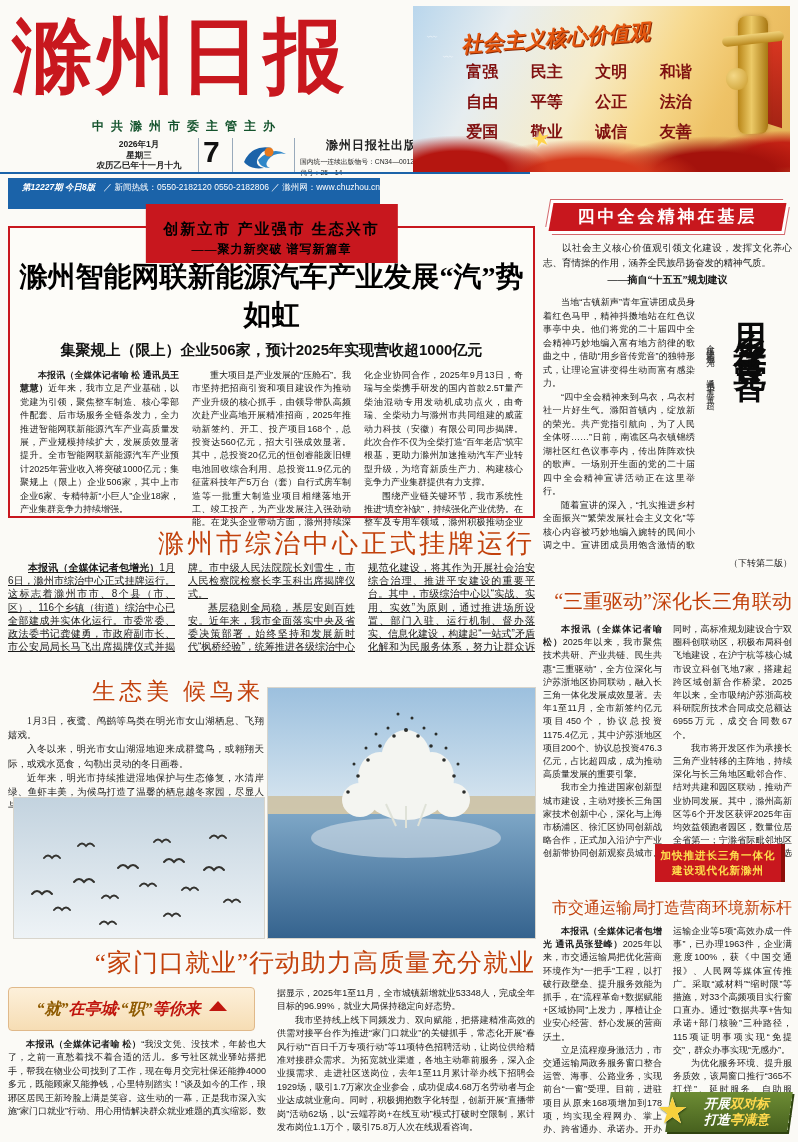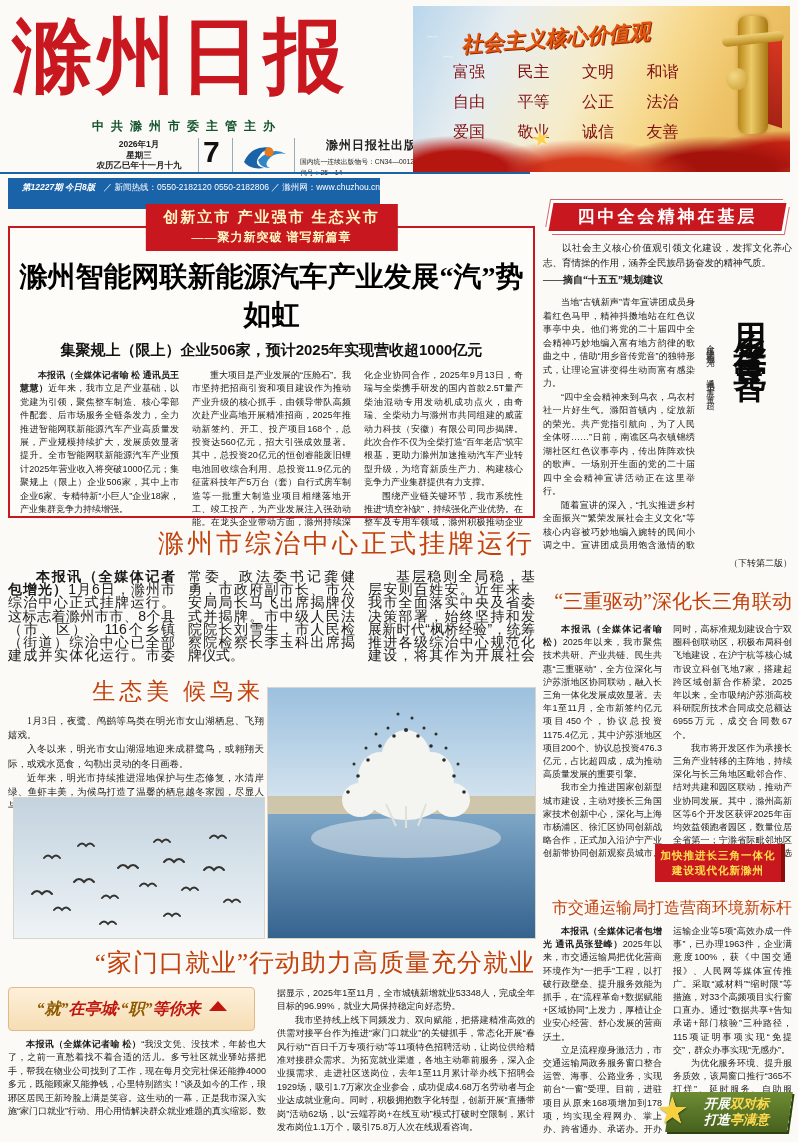--- a/index.html
+++ b/index.html
@@ -23,72 +23,72 @@
   #info-bar{position:absolute;left:8px;top:178px;width:372px;height:31px;background:#1b63a9;color:#fff;
     font-size:8.5px;line-height:19px;padding-left:14px;box-sizing:border-box;white-space:nowrap;}
   #info-bar .bold{font-weight:bold;font-style:italic;margin-right:6px;}
   
   #values-banner{position:absolute;left:413px;top:6px;width:377px;height:166px;overflow:hidden;
     background:linear-gradient(115deg,#b9d6ec 0%,#e6edf0 22%,#f6ecca 45%,#f7d98e 62%,#eec266 78%,#e2b055 100%);}
   #values-title{position:absolute;left:48px;top:16px;width:250px;transform:rotate(-4deg);
     font-family:"Liberation Serif","DejaVu Serif",serif;font-weight:bold;font-style:italic;font-size:21px;
     color:#e5570f;text-shadow:1px 1px 0 #8d2a05;white-space:nowrap;}
   #values-grid{position:absolute;left:40px;top:56px;width:252px;display:grid;grid-template-columns:repeat(4,1fr);
-    row-gap:9px;column-gap:6px;font-weight:normal;font-size:16px;color:#801010;
+    row-gap:9px;column-gap:6px;font-weight:bold;font-size:16px;color:#801010;text-align:center;
     font-family:"Liberation Sans","DejaVu Sans",sans-serif;}
   #pillar{position:absolute;right:22px;top:10px;width:30px;height:118px;border-radius:8px;
     background:linear-gradient(90deg,#b98618,#ecca67 45%,#a87712);box-shadow:0 0 4px rgba(120,80,0,.4);}
   #pillar:before{content:"";position:absolute;left:-16px;top:18px;width:62px;height:10px;border-radius:5px;
     background:linear-gradient(180deg,#f0d27a,#b8871c);transform:rotate(-6deg);}
   #pillar:after{content:"";position:absolute;left:-12px;top:52px;width:22px;height:22px;border-radius:50%;
     background:radial-gradient(circle at 35% 35%,#f4d887,#c99a2a);}
   #flag{position:absolute;right:8px;top:30px;width:14px;height:90px;background:linear-gradient(180deg,#d8281a,#9e130c);
     transform:skewY(18deg);opacity:.9;}
   #clouds{position:absolute;left:0;bottom:0;width:100%;height:58px;
     background:radial-gradient(ellipse 120px 45px at 12% 95%,#b51610 40%,rgba(181,22,16,0) 75%),
                radial-gradient(ellipse 160px 55px at 45% 115%,#d63a1d 40%,rgba(214,58,29,0) 75%),
                radial-gradient(ellipse 150px 50px at 80% 100%,#a4120c 40%,rgba(164,18,12,0) 72%),
                radial-gradient(ellipse 90px 30px at 98% 70%,#c22114 40%,rgba(194,33,20,0) 80%);}
   #banner-star{position:absolute;left:118px;bottom:20px;color:#ffd34d;font-size:22px;transform:rotate(-12deg);text-shadow:0 0 3px #fff;}
   .dove{position:absolute;color:#ffffff;font-size:11px;opacity:.95;}
   
   #lead-box{position:absolute;left:8px;top:226px;width:527px;height:292px;border:2.5px solid #c8171e;box-sizing:border-box;background:#fdfcf8;}
-  #lead-slogan{position:absolute;left:50%;top:-24px;transform:translateX(-50%);background:#c8171e;color:#fef9c3;
-    text-align:center;padding:4px 18px 5px;white-space:nowrap;}
+  #lead-slogan{position:absolute;left:50%;top:-24px;transform:translateX(-50%);background:#c8171e;color:#000000;
+    text-align:center;padding:16px 18px 5px;white-space:nowrap;}
   #lead-slogan .s1{font-weight:bold;font-size:15px;letter-spacing:2px;}
   #lead-slogan .s2{font-family:"Liberation Serif","DejaVu Serif",serif;font-weight:bold;font-size:12px;letter-spacing:1px;margin-top:2px;}
   #lead-headline{margin-top:30px;text-align:center;font-family:"Liberation Serif","DejaVu Serif",serif;
     font-weight:bold;font-size:28px;letter-spacing:0;color:#000;}
   #lead-subhead{text-align:center;font-weight:bold;font-size:15px;margin-top:7px;color:#111;}
   .colwrap{text-align:justify;overflow:hidden;}
   .col3{column-count:3;column-gap:13px;}
   .col2{column-count:2;column-gap:11px;}
   #lead-body{margin:9px 10px 0;font-size:9px;line-height:13.4px;height:168px;}
   .byline{font-weight:bold;font-family:"Liberation Serif","DejaVu Serif",serif;}
   
   #grassroots{position:absolute;left:543px;top:203px;width:249px;}
   #grassroots-banner{position:relative;height:28px;background:#c8171e;transform:skewX(-10deg);margin:0 8px;
     box-shadow:3px 3px 0 #fff,4px 4px 0 #d3676b,-3px -3px 0 #fff,-4px -4px 0 #d3676b;}
   #grassroots-banner span{display:block;transform:skewX(10deg);color:#fff;font-weight:bold;font-size:17px;
     letter-spacing:3px;text-align:center;line-height:28px;}
   #grassroots-quote{margin-top:10px;font-family:"Liberation Serif","DejaVu Serif",serif;font-size:9.5px;
     line-height:14.5px;color:#222;text-align:justify;}
-  #grassroots-quote-src{text-align:left;font-family:"Liberation Serif","DejaVu Serif",serif;font-weight:bold;font-size:10px;margin-top:3px;}
+  #grassroots-quote-src{text-align:center;font-family:"Liberation Serif","DejaVu Serif",serif;font-weight:bold;font-size:10px;margin-top:3px;}
   #grassroots-flex{display:flex;margin-top:9px;}
   #grassroots-text{width:152px;height:256px;overflow:hidden;font-size:9px;line-height:13.5px;text-align:justify;}
   #grassroots-byline{writing-mode:vertical-rl;font-size:8.5px;color:#333;height:230px;margin:28px 6px 0 10px;letter-spacing:2px;}
   #grassroots-byline .seg{margin-top:14px;}
   #vertical-title{writing-mode:vertical-rl;font-family:"Liberation Serif","DejaVu Serif",serif;font-weight:bold;
     font-size:33px;letter-spacing:9px;color:#0a0a0a;height:256px;margin-left:4px;}
   #grassroots-cont{text-align:right;font-size:9px;margin-top:3px;font-family:"Liberation Serif","DejaVu Serif",serif;}
   
   #zongzhi{position:absolute;left:8px;top:526px;width:527px;}
   .mid-headline{text-align:right;font-family:"Liberation Serif","DejaVu Serif",serif;font-weight:normal;color:#c2410c;}
   #zongzhi-headline{font-size:26px;letter-spacing:3px;}
-  #zongzhi-body{margin-top:9px;font-size:14px;line-height:13.2px;height:98px;}
+  #zongzhi-body{font-size:10px;line-height:13.2px;height:98px;text-decoration:underline;}
   
   #ecology{position:absolute;left:8px;top:676px;width:256px;}
   #ecology-headline{font-size:23px;letter-spacing:4px;}
   #ecology-body{margin-top:7px;font-family:"Liberation Serif","DejaVu Serif",serif;font-size:9.5px;line-height:14.2px;color:#222;text-align:justify;}
   #ecology-credit{text-align:right;font-family:"Liberation Serif","DejaVu Serif",serif;font-weight:bold;font-size:9.5px;margin-top:1px;}
   .photo{position:absolute;box-shadow:0 0 0 1px #d8d5cc;}
   #photo-geese{left:14px;top:798px;}
   #photo-tree{left:268px;top:688px;}
   
   #sanchong{position:absolute;left:543px;top:588px;width:249px;}

